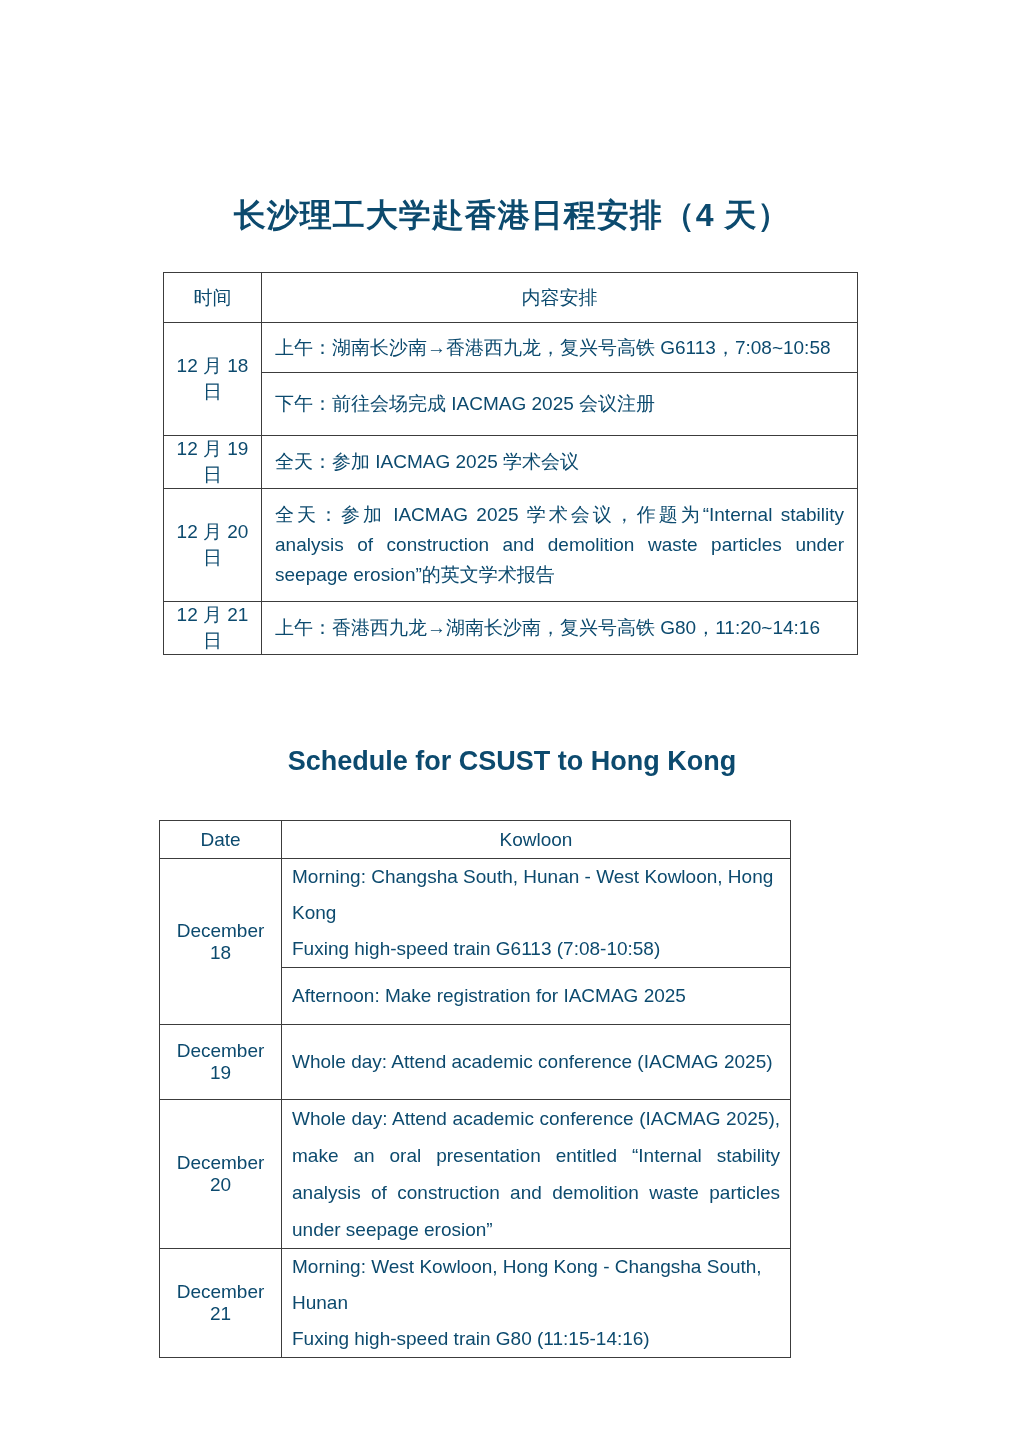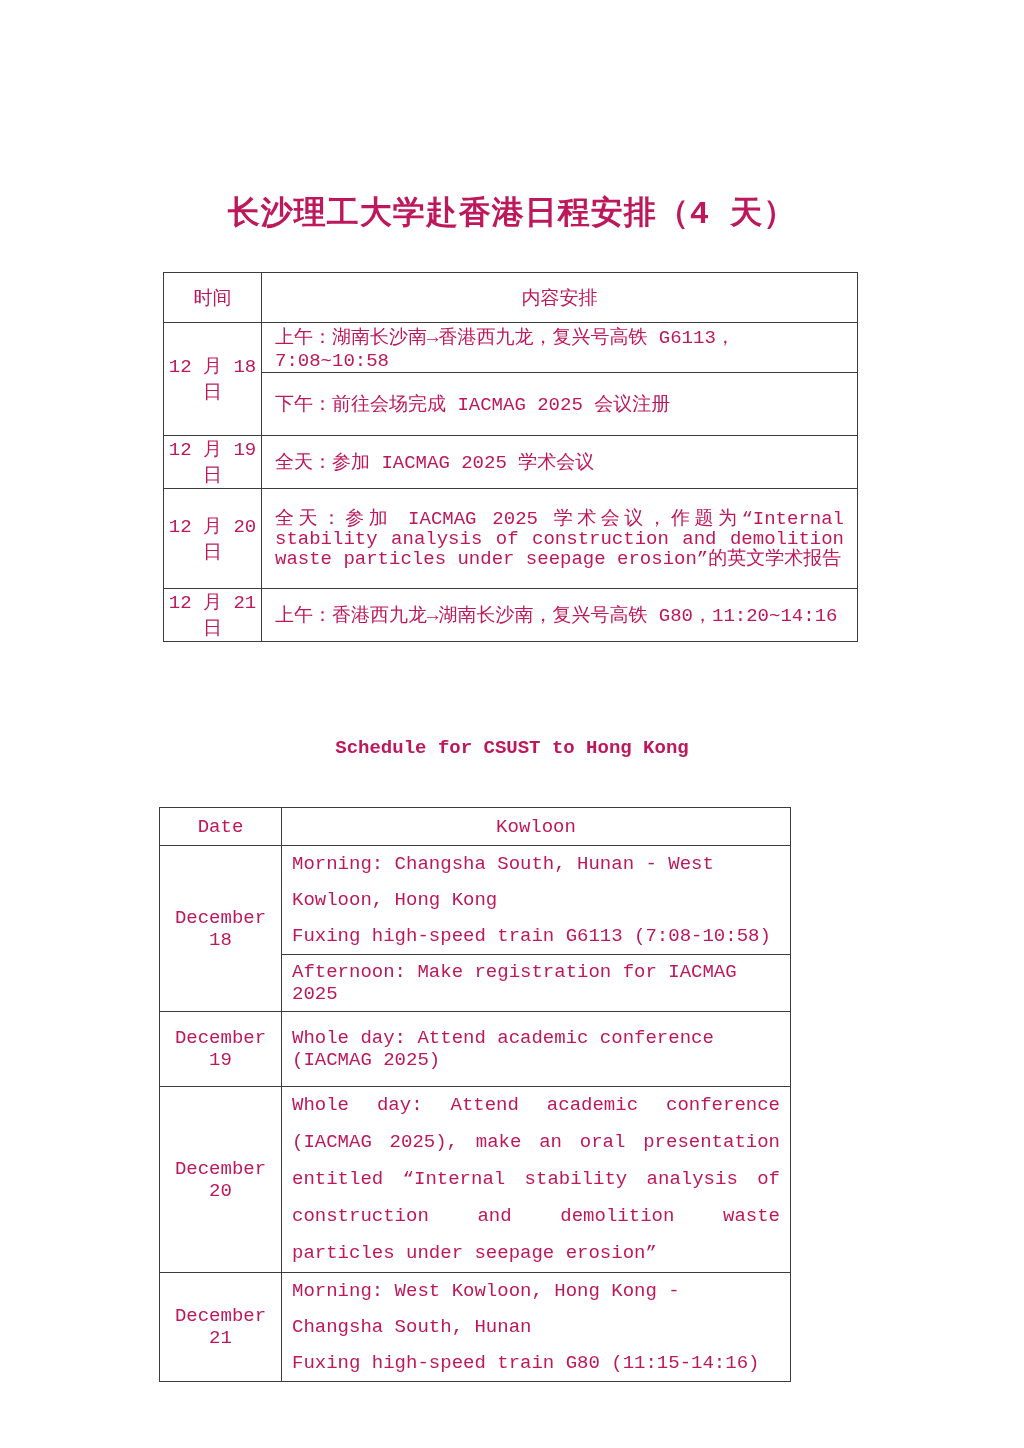--- a/index.html
+++ b/index.html
@@ -2,22 +2,22 @@
 <html><head>
 <meta charset="utf-8">
 <style>
   * { box-sizing: border-box; }
   html, body { margin: 0; padding: 0; background: #ffffff; }
   .page {
     position: relative;
     width: 1024px;
     height: 1448px;
     background: #ffffff;
-    color: #be185d;
-    font-family: Liberation Mono, monospace;
+    color: #0c4a6e;
+    font-family: Liberation Sans, sans-serif;
     overflow: hidden;
   }
   .cn-title {
     margin: 0;
     padding-top: 196px;
     text-align: center;
     font-size: 32px;
     line-height: 38px;
     font-weight: 700;
     letter-spacing: 1px;
@@ -48,29 +48,29 @@
   }
   .cn-table tr.hdr td { height: 50px; text-align: center; }
   .cn-table tr.r18a td { height: 50px; }
   .cn-table tr.r18b td { height: 63px; }
   .cn-table tr.r19  td { height: 48px; }
   .cn-table tr.r20  td { height: 100px; }
   .cn-table tr.r21  td { height: 47px; }
   .cn-table td.content.justified {
     text-align: justify;
     text-justify: inter-word;
-    line-height: 20px;
+    line-height: 30px;
     padding: 11px 13px 11px 13px;
     vertical-align: middle;
   }
   
   .en-title {
     margin: 90px 0 0 0;
     text-align: center;
-    font-size: 19px;
+    font-size: 27px;
     line-height: 32px;
     font-weight: 700;
   }
   .en-table {
     margin: 43px 0 0 159px;
     width: 632px;
   }
   .en-table col.c1 { width: 122px; }
   .en-table td.date {
     text-align: center;

